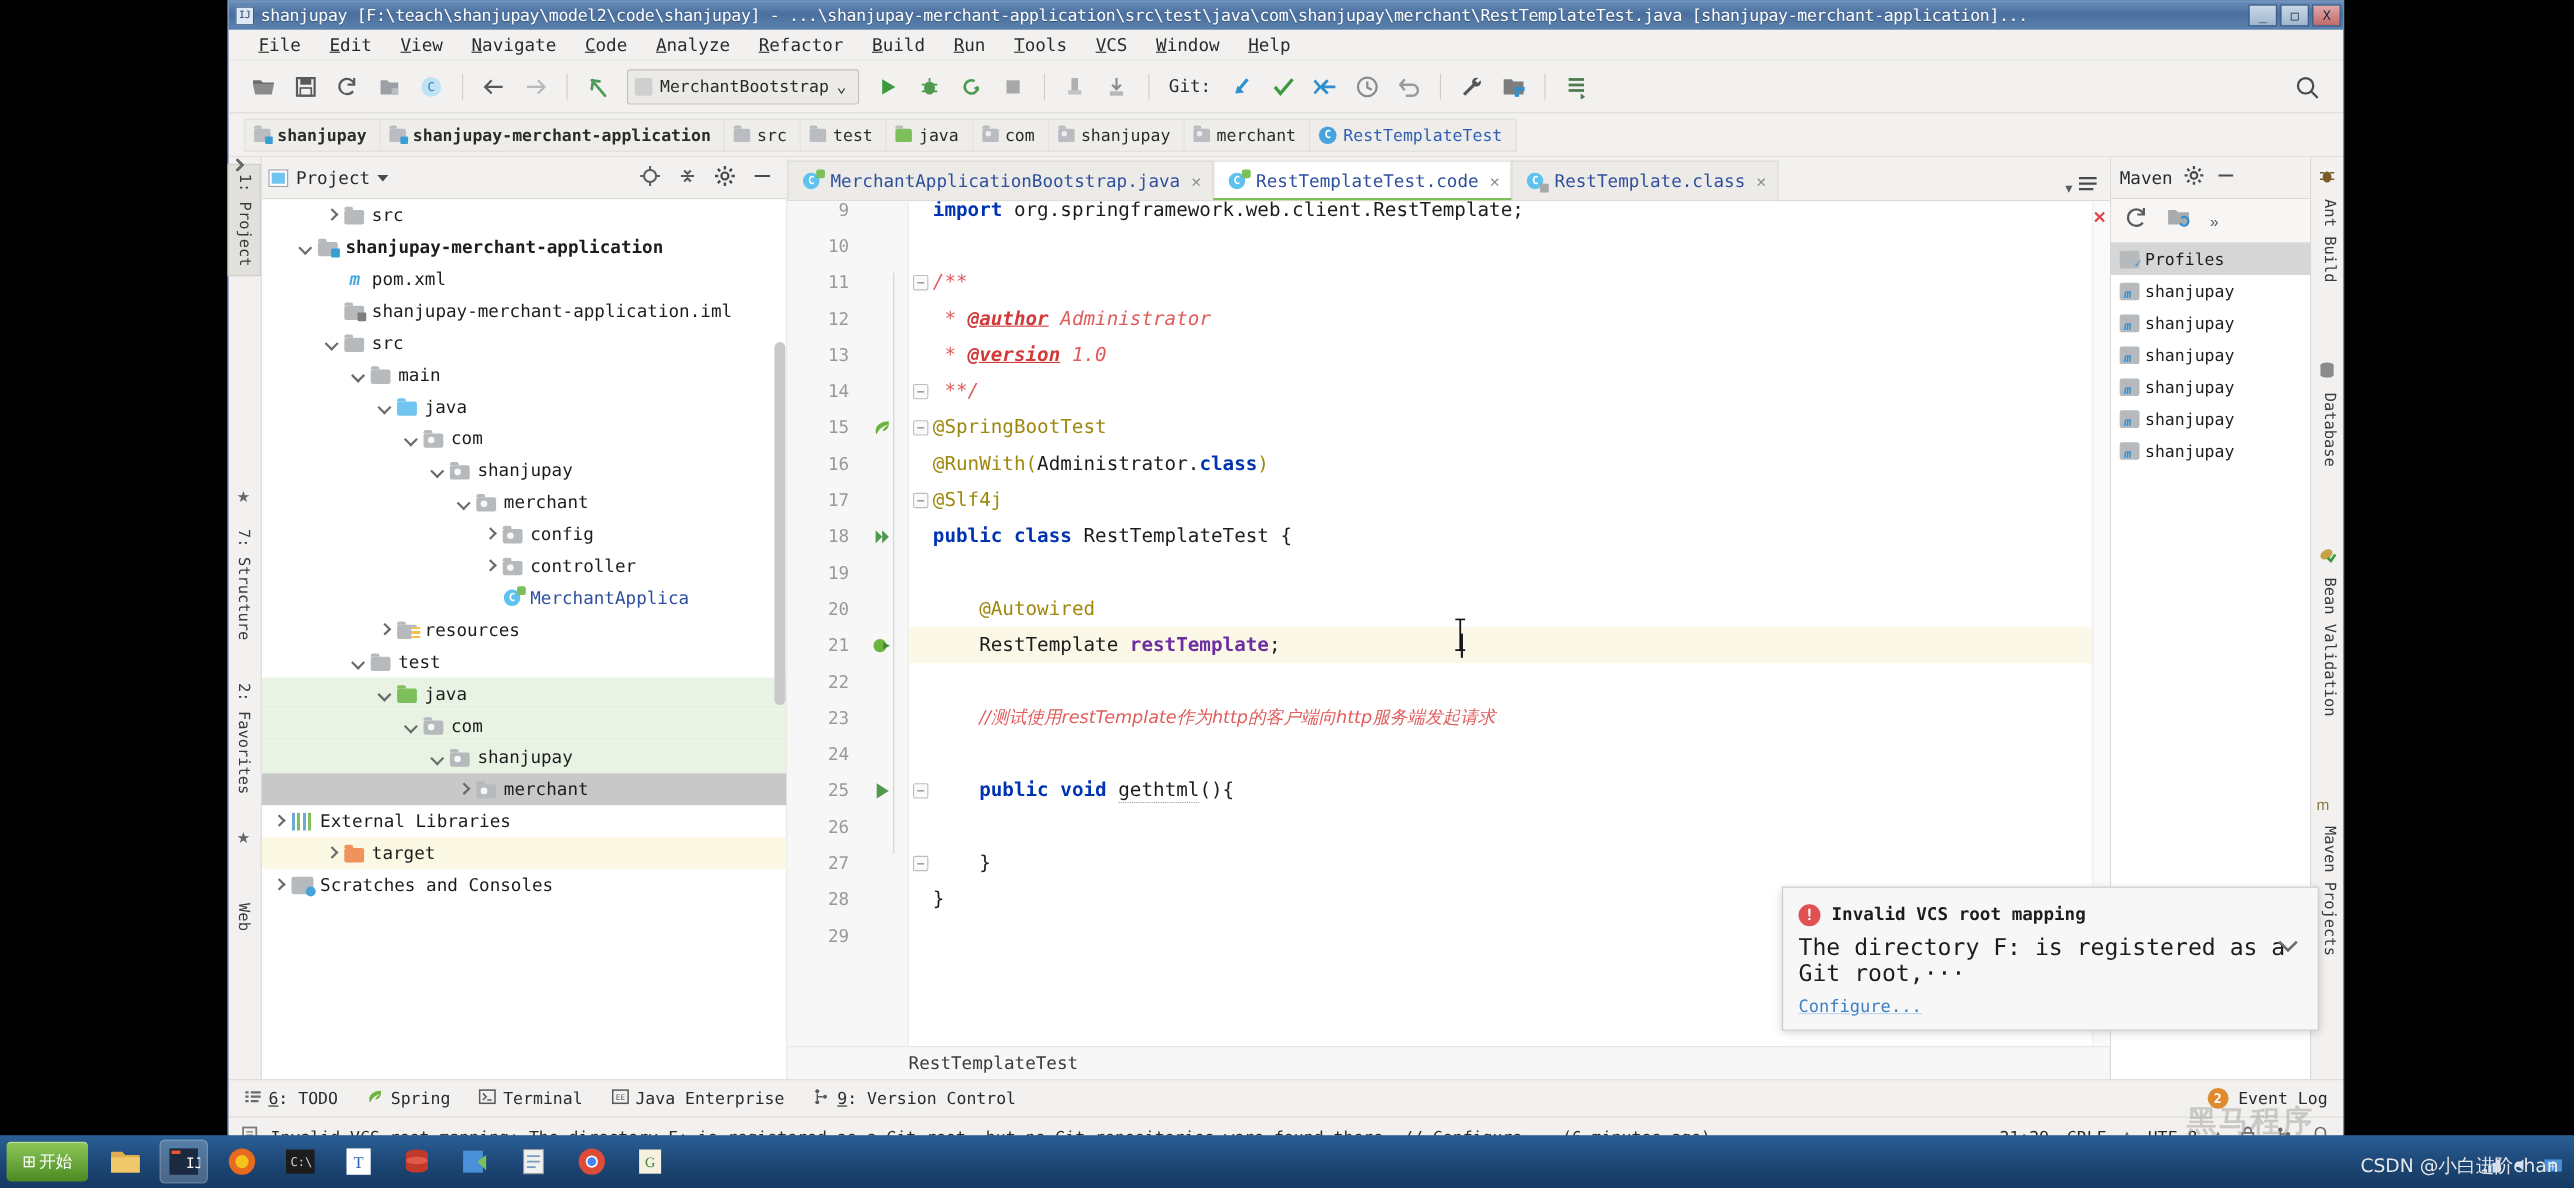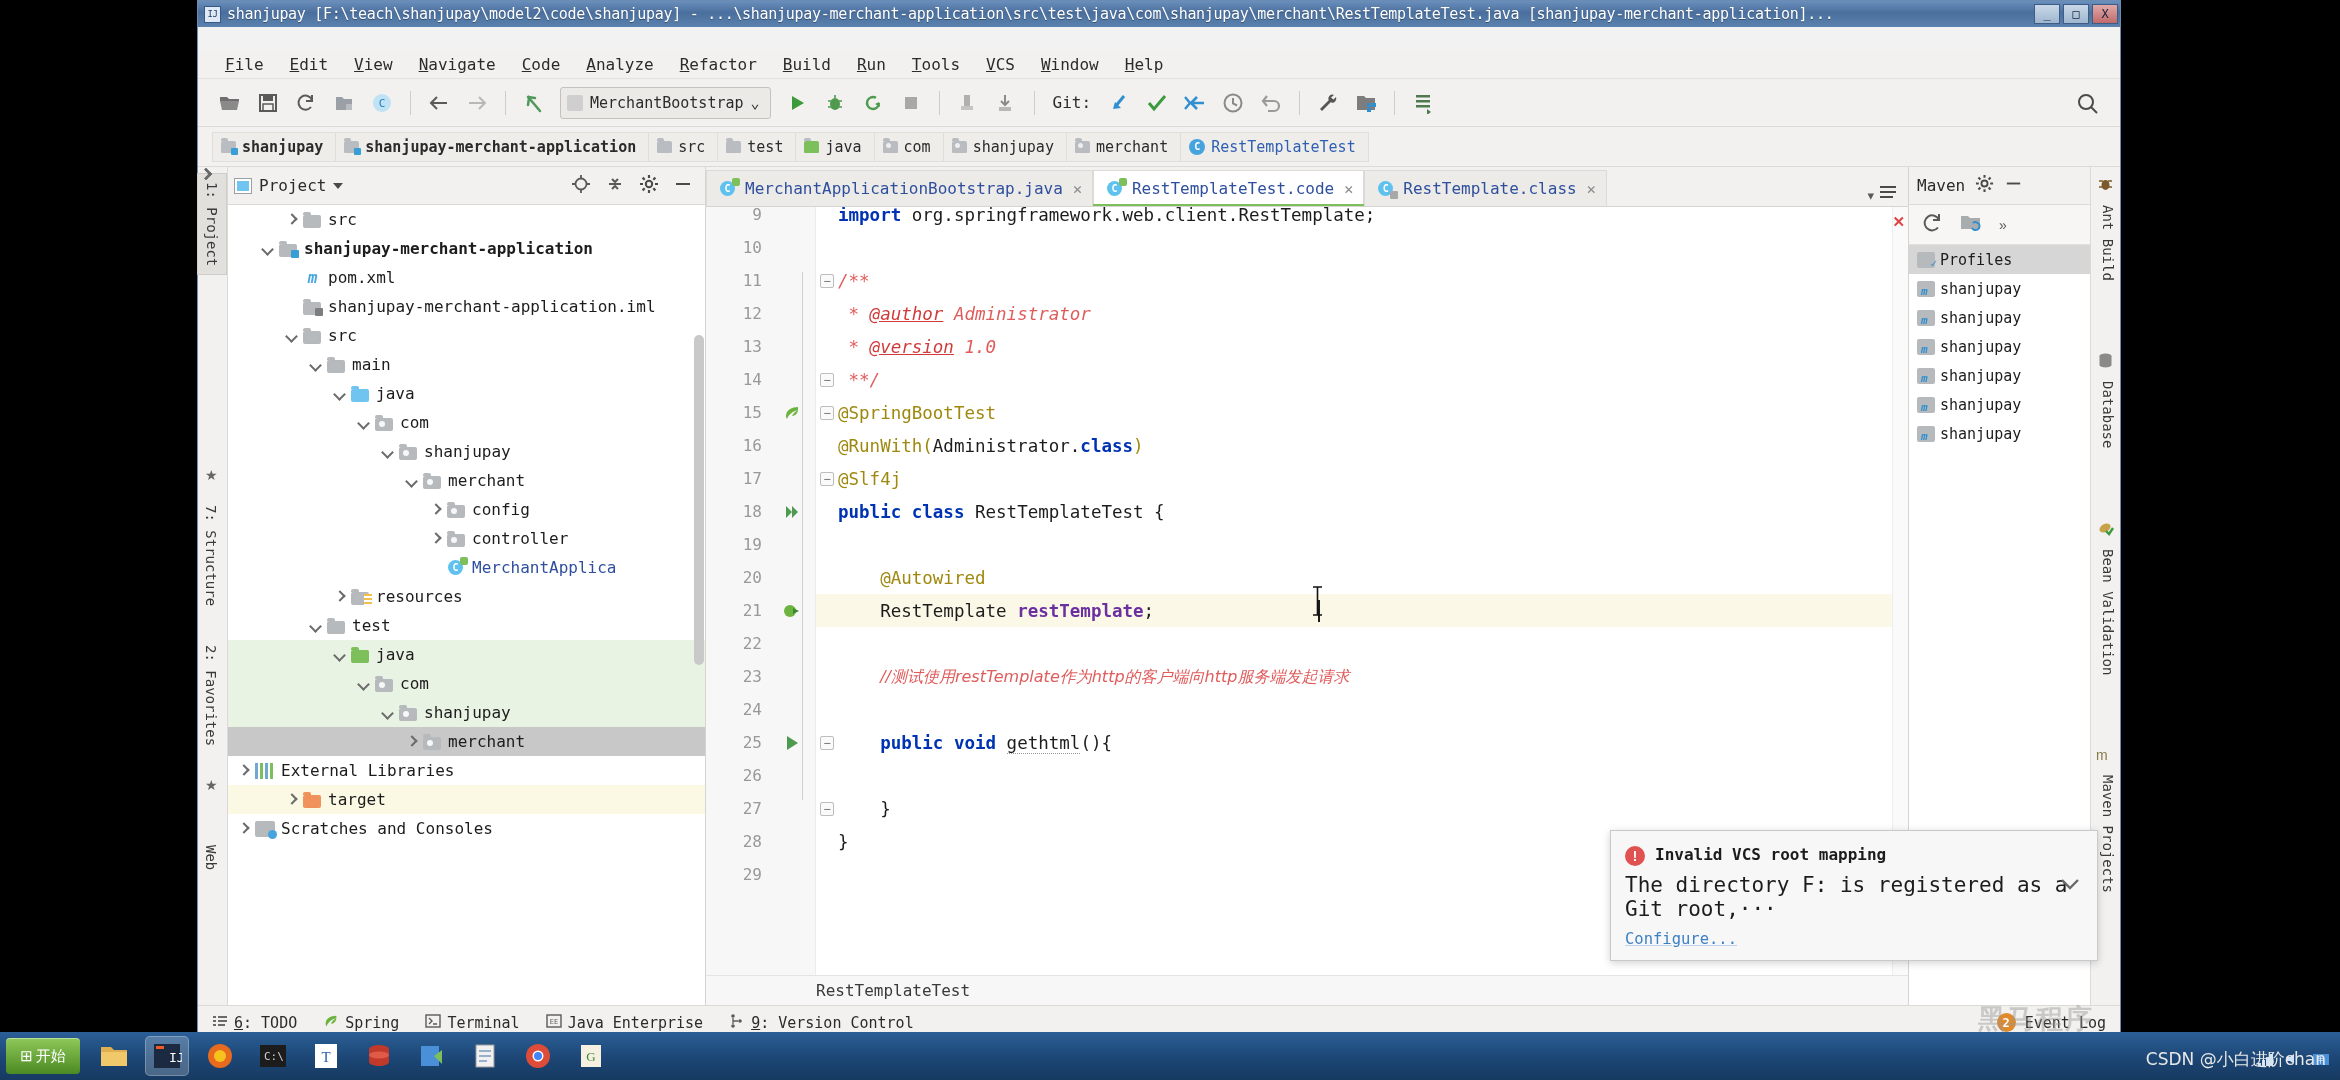--- a/index.html
+++ b/index.html
@@ -8,40 +8,40 @@
 
   #root { position:relative; width:2340px; height:1080px; background:#000; }
 
   
   .desk-left { position:absolute; left:0; top:0; width:207px; height:1080px; background:#000; }
   .desk-right { position:absolute; left:2130px; top:0; width:210px; height:1032px; background:#000; }
   .desk-bottom { position:absolute; left:0; bottom:0; width:2340px; height:48px;
       background:linear-gradient(#2b5f96,#1c4675 55%,#173a61); }
 
   
-  #win { position:absolute; left:197px; top:0; width:1924px; height:1032px; background:#f2f2f2;
+  #win { position:absolute; left:207px; top:0; width:1924px; height:1032px; background:#f2f2f2;
       border:1px solid #6b8db5; }
 
   
   .titlebar { position:relative; height:26px; background:linear-gradient(#6a8fbb,#4a6f9e 45%,#5b82ae);
       color:#fff; font-size:15px; display:flex; align-items:center; padding-left:6px;
       font-family:"DejaVu Sans Mono", monospace; letter-spacing:-0.3px; white-space:nowrap; overflow:hidden;}
   .title-ico { width:17px; height:17px; background:#dfe9f5; border:1px solid #355a86; margin-right:6px;
       position:relative; flex:0 0 auto;}
   .title-ico:after{content:"IJ"; position:absolute; inset:0; font-size:9px; color:#1b3a5e; text-align:center; line-height:15px;}
   .title-text { font-size:15px; text-shadow:0 1px 0 rgba(0,0,0,.35); }
   .win-btns { position:absolute; right:2px; top:3px; display:flex; gap:3px; }
   .win-btn { width:26px; height:20px; background:linear-gradient(#c9d8e8,#9fb6cf);
       border:1px solid #3b5d86; color:#11243c; font-size:12px; display:flex; align-items:center;
       justify-content:center; font-family:"DejaVu Sans Mono", monospace;}
   .win-btn.close { background:linear-gradient(#e2a9a9,#c06a6a); }
 
   
   .menubar { height:28px; background:#f2f1ef; display:flex; align-items:center; padding-left:14px;
-      font-family:"DejaVu Sans Mono", monospace; font-size:16px; color:#2b2b2b; border-bottom:1px solid #e3e1de;margin-top:24px;}
+      font-family:"DejaVu Sans Mono", monospace; font-size:16px; color:#2b2b2b; border-bottom:1px solid #e3e1de;}
   .menubar span { padding:0 13px; cursor:default; }
   .menubar span u { text-decoration:underline; }
 
   
   .toolbar { height:48px; background:#f2f1ef; display:flex; align-items:center; padding-left:14px;
       gap:2px; border-bottom:1px solid #dcdad6; position:relative;}
   .tb { width:36px; height:34px; display:flex; align-items:center; justify-content:center;
       color:#4a4a4a; }
   .tb svg { display:block; }
   .sep { width:1px; height:24px; background:#cfcdc9; margin:0 8px; }
@@ -135,21 +135,21 @@
   .gutter { position:absolute; left:0; top:0; width:110px; height:100%; background:#f7f7f7; border-right:1px solid #ececec;}
   .codeline { position:absolute; left:0; right:0; height:33px; display:flex; align-items:center;
       font-family:"DejaVu Sans Mono", monospace; font-size:17.5px; white-space:pre; }
   .lnum { width:62px; text-align:right; color:#999; font-size:16px; flex:0 0 auto; padding-right:6px;}
   .gmark { width:48px; flex:0 0 auto; display:flex; align-items:center; justify-content:center; }
   .ctext { flex:1; color:#1c1c1c; }
   .hl-line { position:absolute; left:0; right:0; height:33px; background:#fcf8e8; }
   .k { color:#0033b3; font-weight:bold; }
   .ann { color:#9e880d; }
   .doc { color:#e05c5c; font-style:italic; }
-  .doctag { color:#d23a3a; font-weight:normal; font-style:italic; text-decoration:underline; }
+  .doctag { color:#d23a3a; font-weight:bold; font-style:italic; text-decoration:underline; }
   .fld { color:#6b2fa0; font-weight:bold; }
   .cn-cmt { color:#e05c5c; font-style:italic; font-family:"DejaVu Sans", sans-serif; font-size:16px;}
   .foldmark{ width:14px;height:14px; border:1px solid #bdbdbd; background:#fafafa; border-radius:2px;
       position:relative; color:#7a7a7a; font-size:12px; display:flex; align-items:center; justify-content:center;}
   .fold-bar { position:absolute; left:96px; width:1px; background:#d0d0d0; }
   .caret { position:absolute; width:2px; background:#1c1c1c; }
   .mouse-cursor { position:absolute; width:11px; height:26px; }
   .ebreadcrumb { height:30px; background:#f7f7f7; border-top:1px solid #e4e4e4;
       display:flex; align-items:center; padding-left:110px; font-family:"DejaVu Sans Mono",monospace;
       font-size:16px; color:#3a3a3a;}

